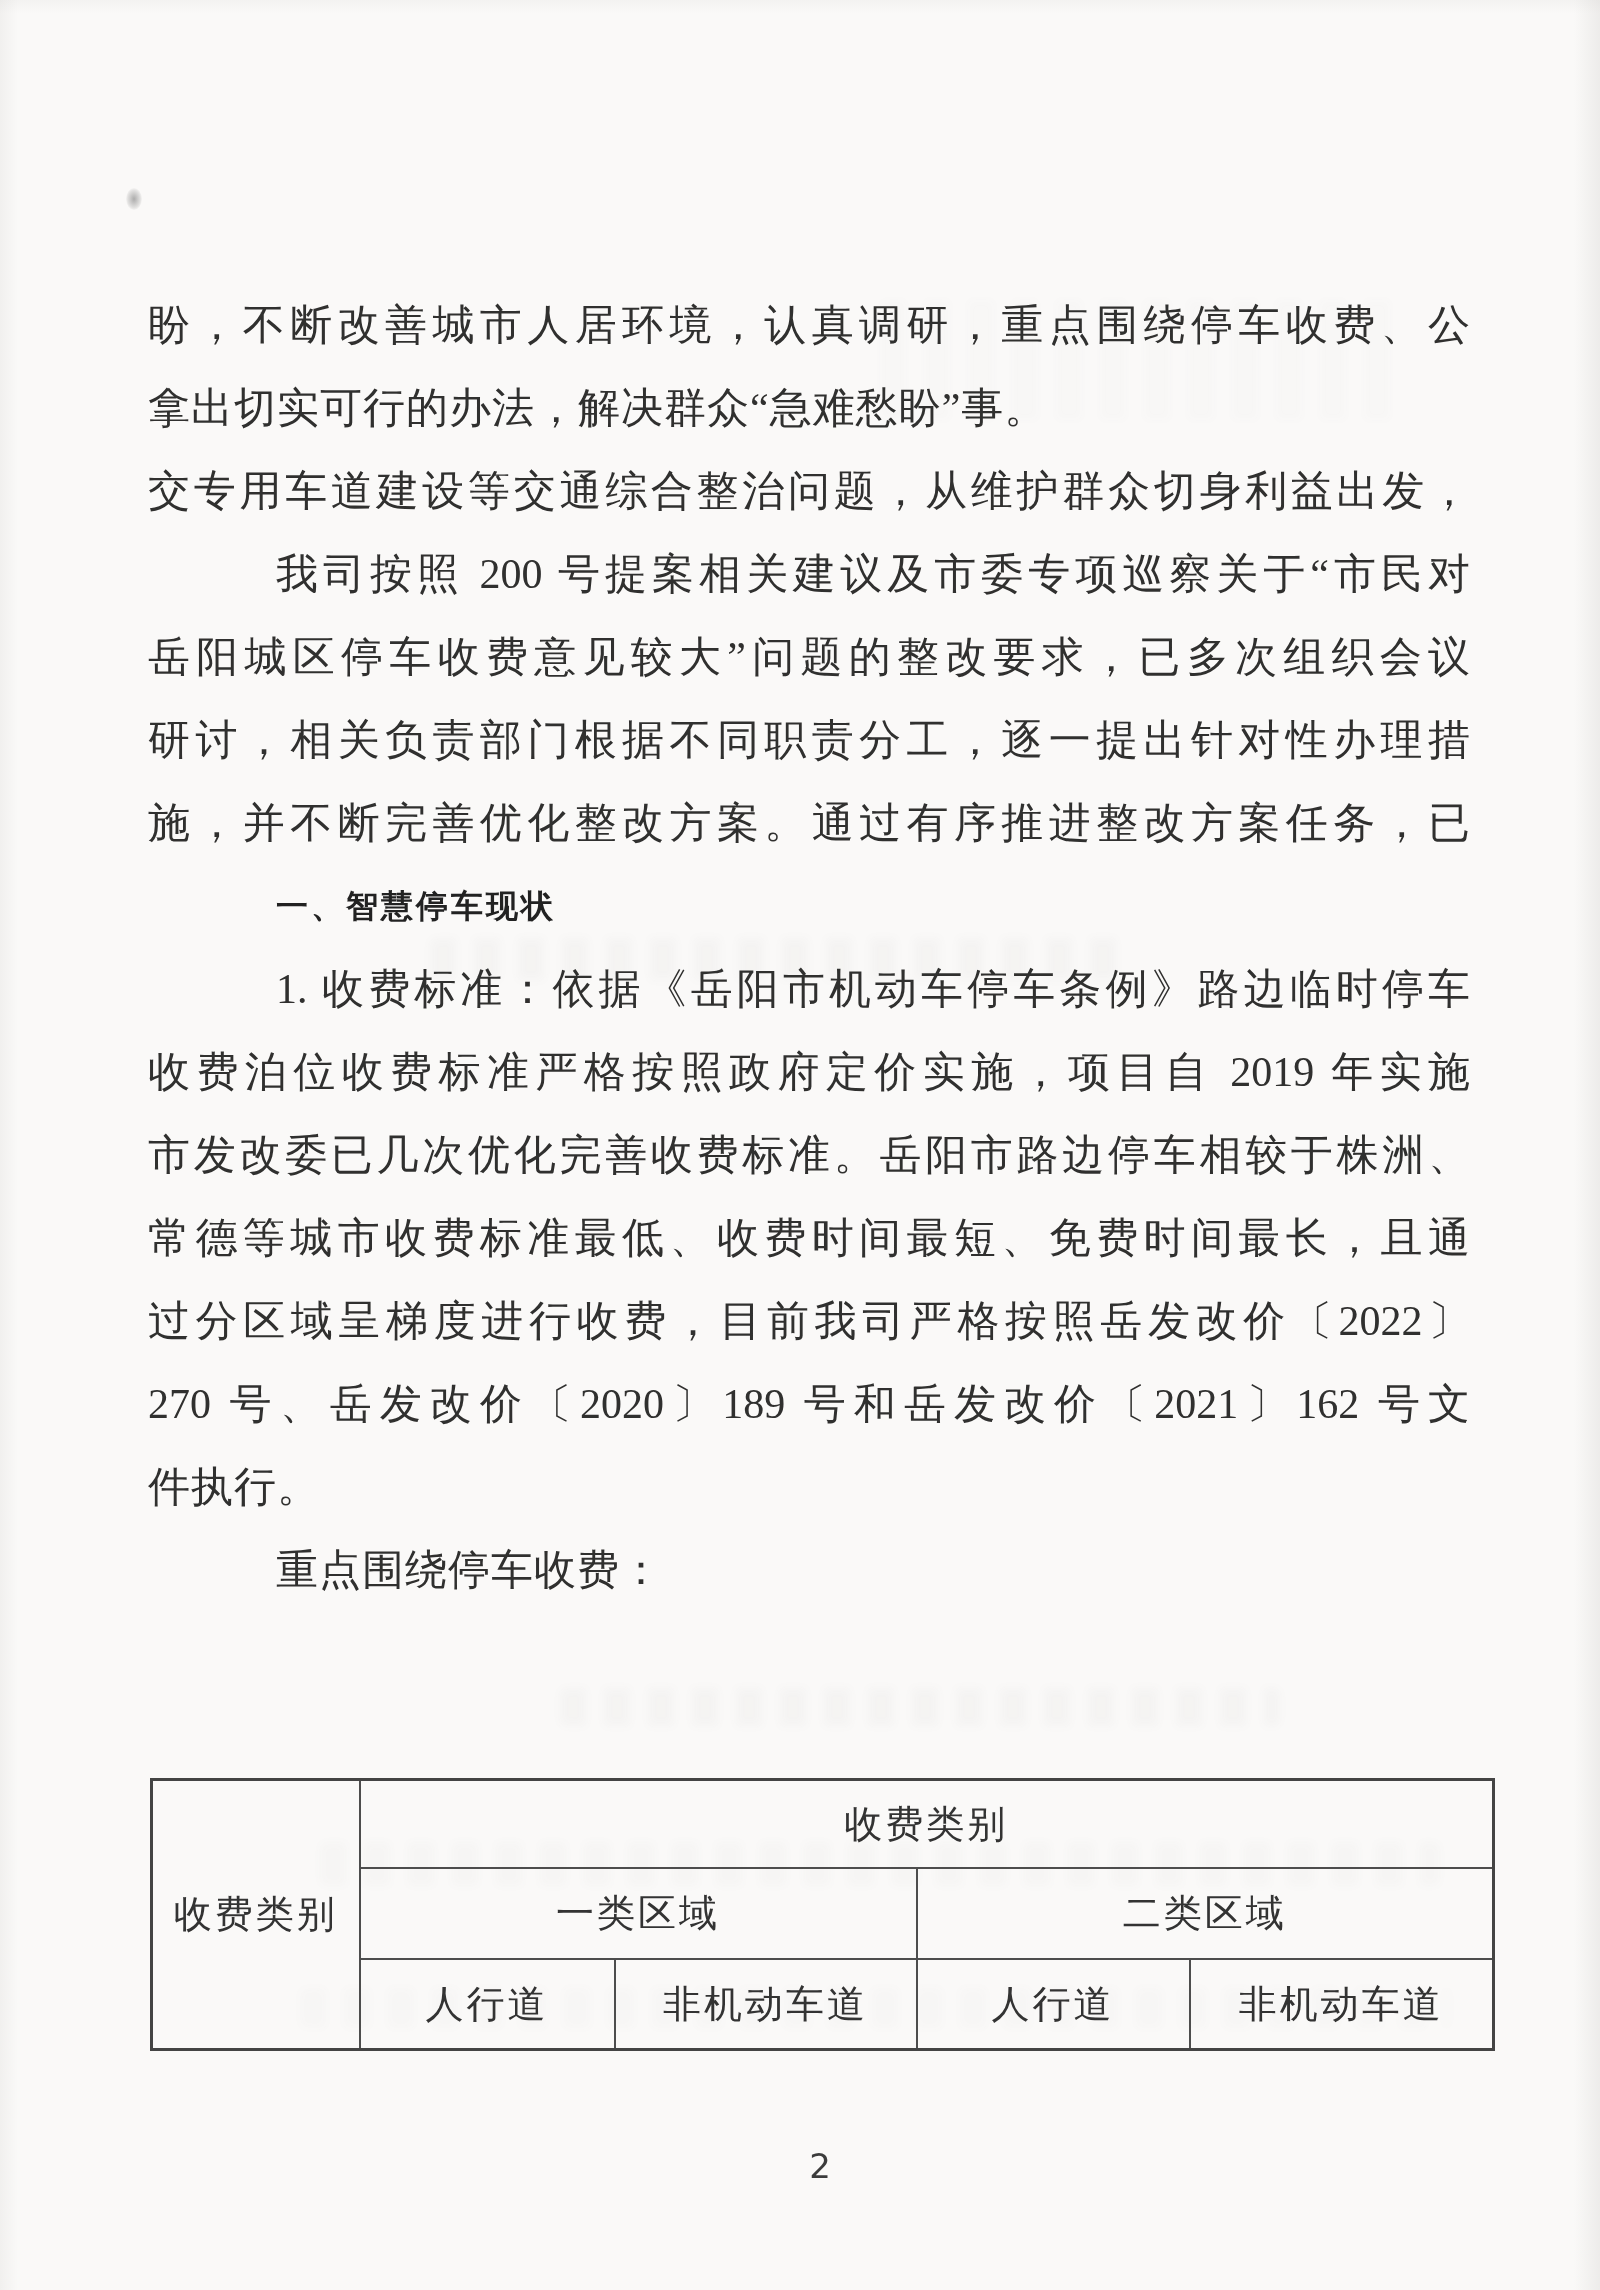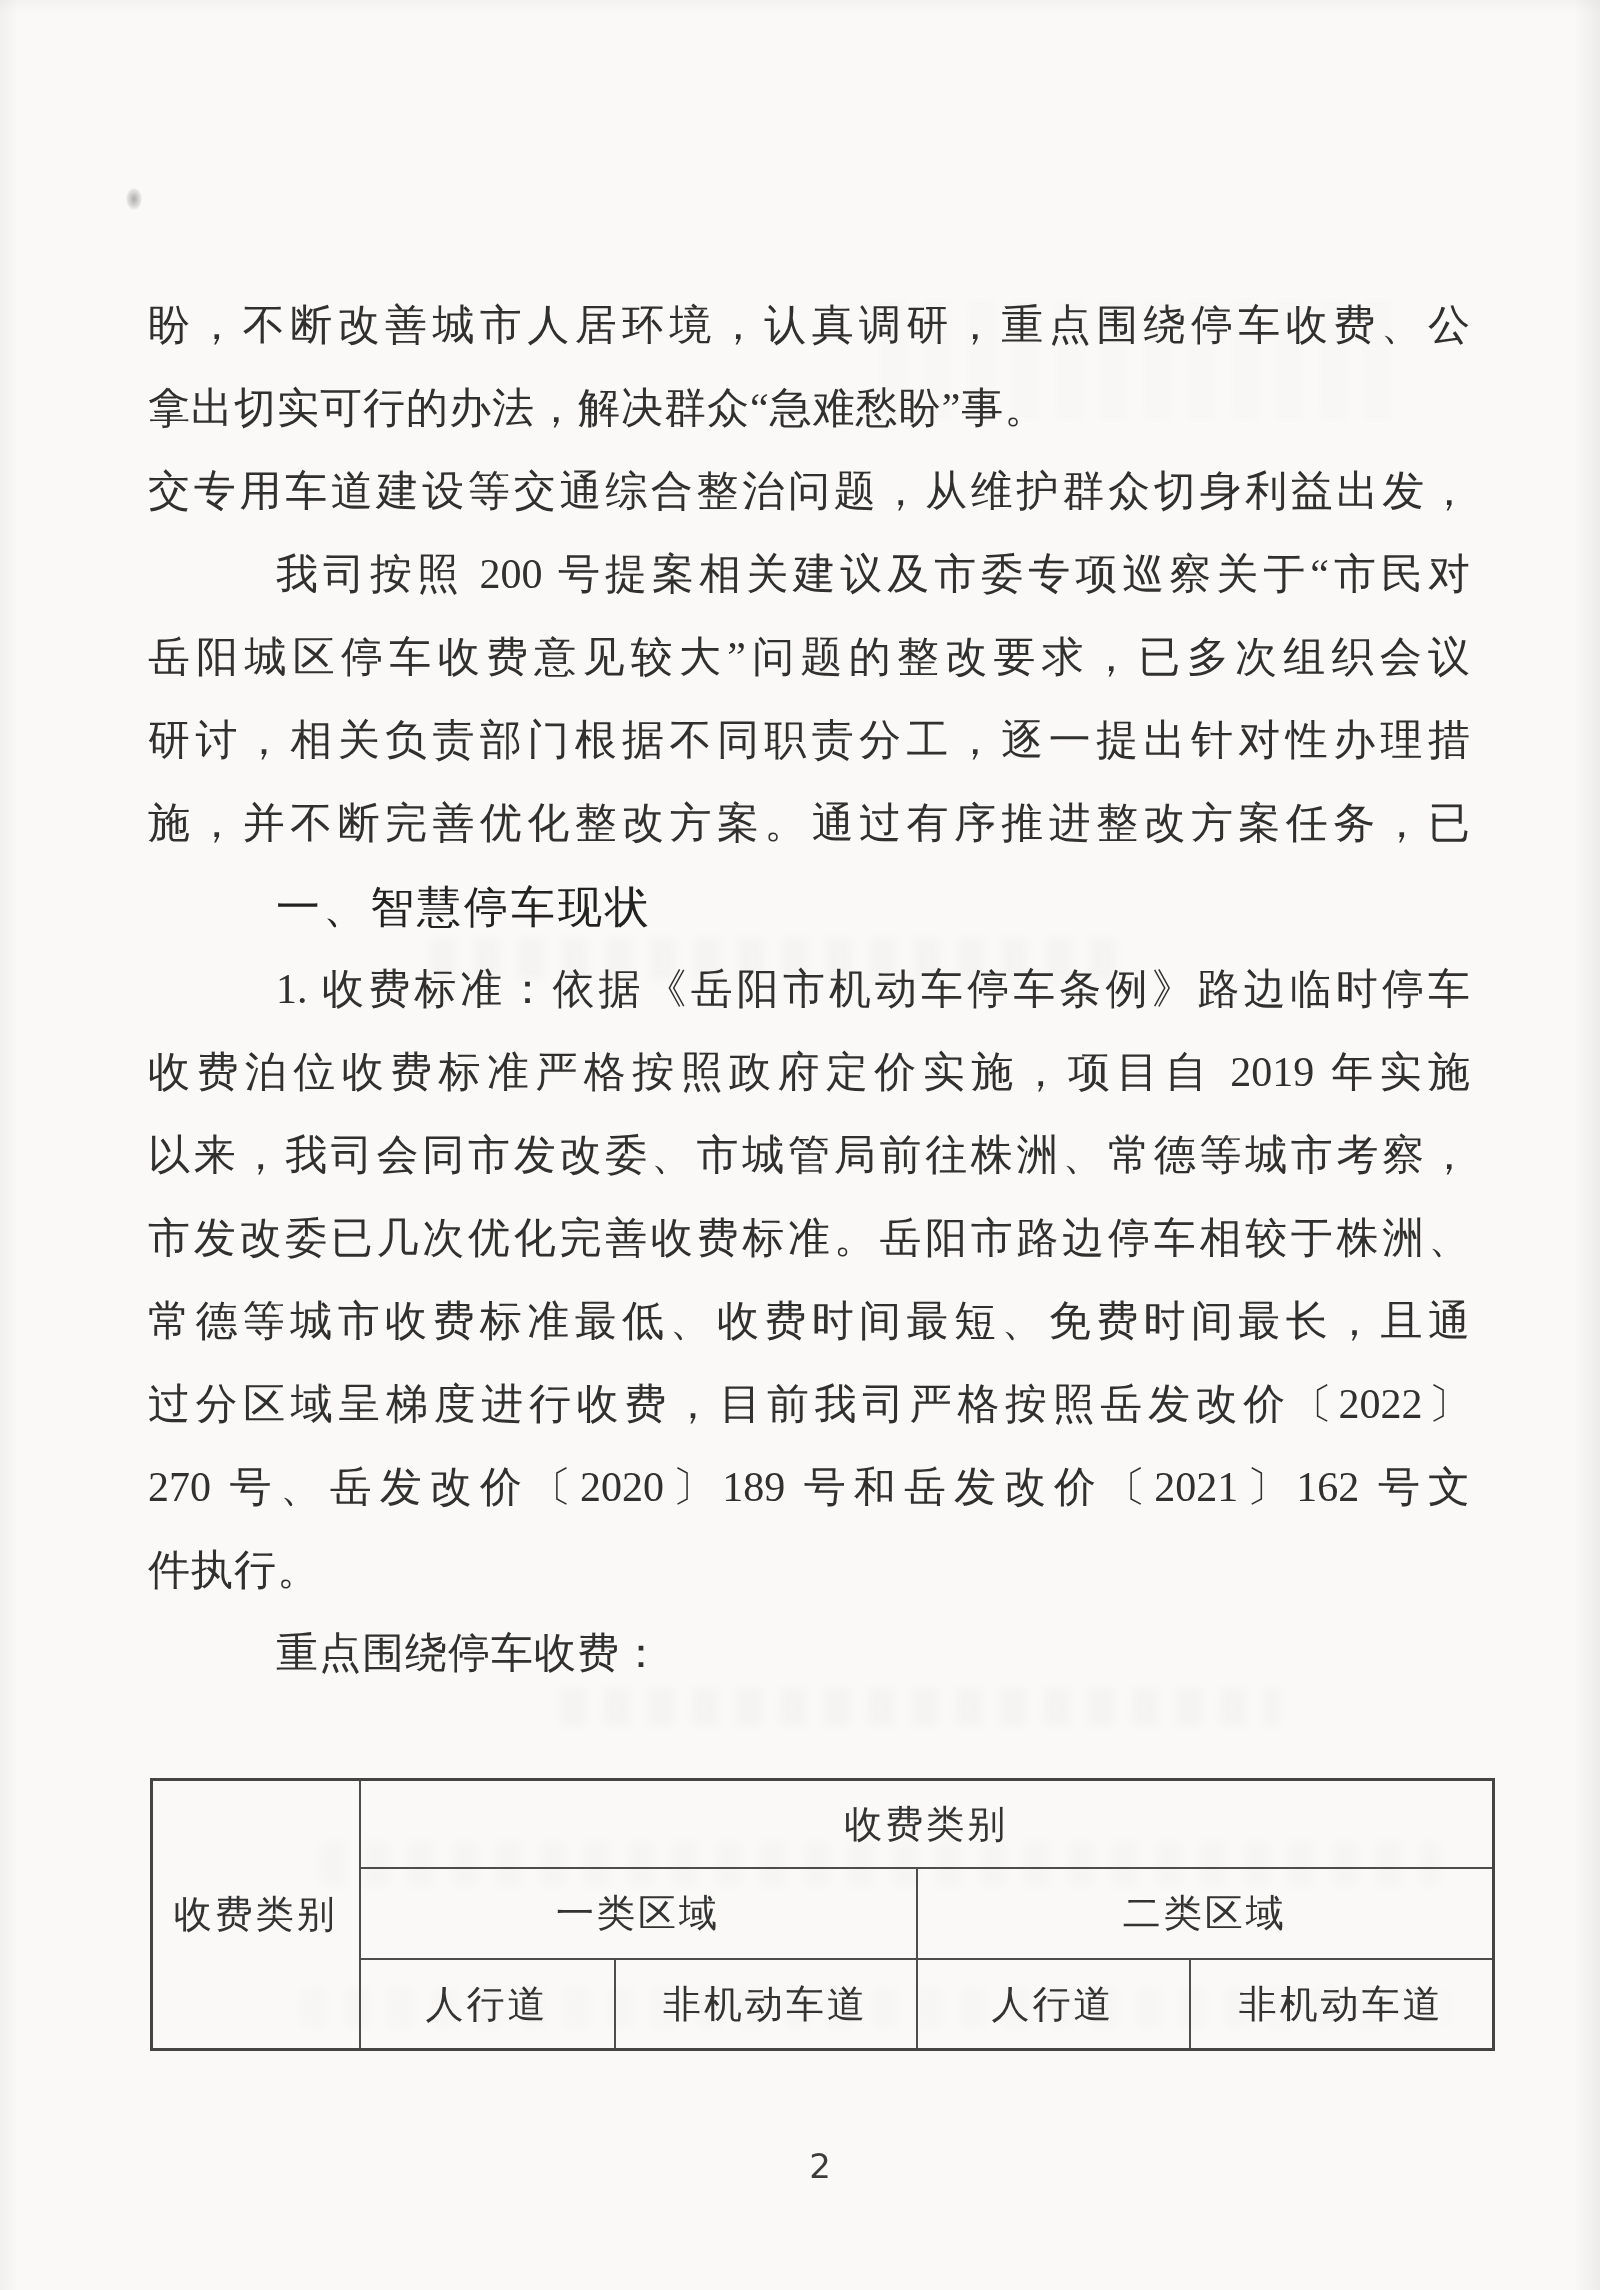--- a/index.html
+++ b/index.html
@@ -31,21 +31,21 @@
   }
   .line.fill{
     white-space:normal;
     text-align:justify;
     text-align-last:justify;
     letter-spacing:0;
   }
   .line.indent{text-indent:128px;}
   .line.heading{
     font-family:"Liberation Sans","DejaVu Sans",sans-serif;
-    font-weight:normal;font-size:44px;color:#222;
+    font-weight:bold;font-size:32px;color:#222;
     letter-spacing:3px;
   }
   
   .fee-table{
     position:absolute;left:150px;top:1778px;width:1342px;
     border-collapse:collapse;table-layout:fixed;
     font-size:38px;color:#333;
   }
   .fee-table td{
     border:2px solid #4d4d4d;
@@ -98,21 +98,20 @@
     <div class="line fill">盼，不断改善城市人居环境，认真调研，重点围绕停车收费、公</div>
     <div class="line">拿出切实可行的办法，解决群众“急难愁盼”事。</div>
     <div class="line fill">交专用车道建设等交通综合整治问题，从维护群众切身利益出发，</div>
     <div class="line fill indent">我司按照 200 号提案相关建议及市委专项巡察关于“市民对</div>
     <div class="line fill">岳阳城区停车收费意见较大”问题的整改要求，已多次组织会议</div>
     <div class="line fill">研讨，相关负责部门根据不同职责分工，逐一提出针对性办理措</div>
     <div class="line fill">施，并不断完善优化整改方案。通过有序推进整改方案任务，已</div>
     <div class="line heading indent">一、智慧停车现状</div>
     <div class="line fill indent">1. 收费标准：依据《岳阳市机动车停车条例》路边临时停车</div>
     <div class="line fill">收费泊位收费标准严格按照政府定价实施，项目自 2019 年实施</div>
-    <div class="line fill">以来，我司会同市发改委、市城管局前往株洲、常德等城市考察，</div>
     <div class="line fill">市发改委已几次优化完善收费标准。岳阳市路边停车相较于株洲、</div>
     <div class="line fill">常德等城市收费标准最低、收费时间最短、免费时间最长，且通</div>
     <div class="line fill">过分区域呈梯度进行收费，目前我司严格按照岳发改价〔2022〕</div>
     <div class="line fill">270 号、岳发改价〔2020〕189 号和岳发改价〔2021〕162 号文</div>
     <div class="line">件执行。</div>
     <div class="line indent">重点围绕停车收费：</div>
   </main>
 
   <table class="fee-table">
     <colgroup>

